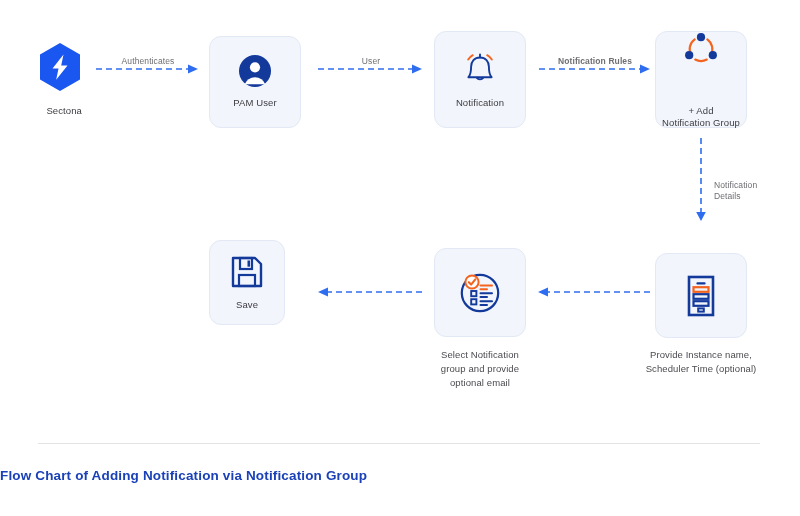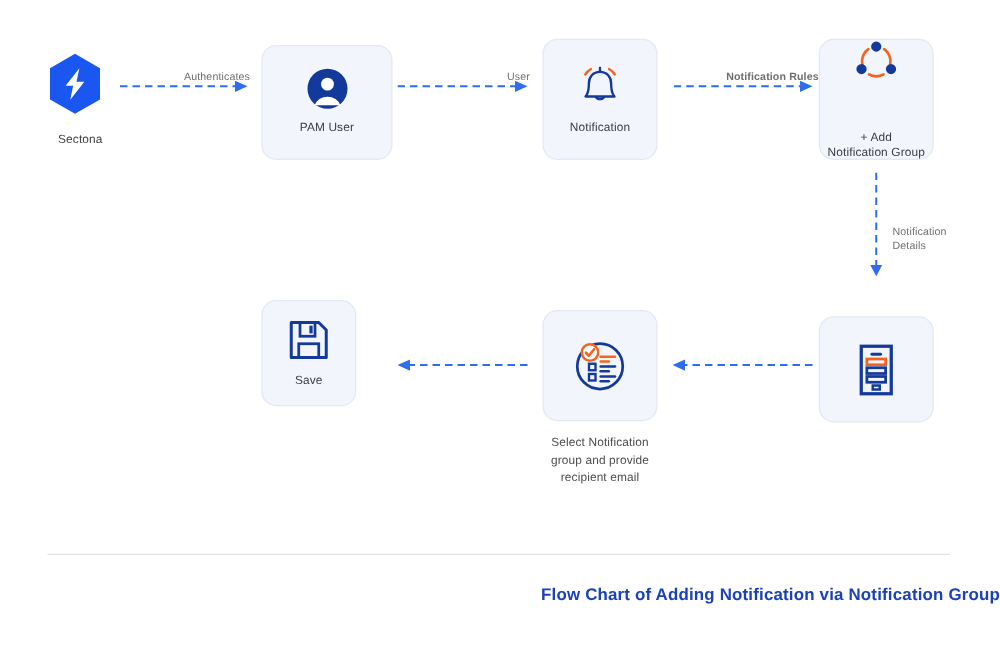--- a/index.html
+++ b/index.html
@@ -58,36 +58,36 @@
     white-space: pre-line;
     letter-spacing: .1px;
   }
 
   
   .conn { position: absolute; }
   .conn-label {
     position: absolute;
     font-size: 8.5px;
     color: #6e6e73;
-    text-align: right;
+    text-align: center;
     line-height: 1.35;
     white-space: pre-line;
     letter-spacing: .1px;
   }
 
   
   .divider {
     position: absolute;
     height: 1px;
     background: #e3e3e6;
   }
   .footer-title {
     position: absolute;
     width: 100%;
-    text-align: right;
+    text-align: left;
     font-size: 13.5px;
     font-weight: bold;
     color: #1a41b8;
     letter-spacing: .15px;
   }
 </style>
 </head>
 <body>
 
 <div id="canvas">
@@ -103,21 +103,21 @@
   </div>
 
   <div class="conn" style="left:96px; top:62px; width:104px; height:14px;">
     <svg width="104" height="14" viewBox="0 0 104 14">
       <line x1="0" y1="7" x2="92" y2="7" stroke="#2f6df0" stroke-width="1.6" stroke-dasharray="6,4"></line>
       <polygon points="92,2.5 102,7 92,11.5" fill="#2f6df0"></polygon>
     </svg>
   </div>
   <div class="conn-label" style="left:96px; top:56px; width:104px;">Authenticates</div>
 
-  <div class="card" style="left:209px; top:36px; width:105px; height:92px;">
+  <div class="card" style="left:209px; top:36px; width:92px; height:92px;">
     <span class="icon-wrap">
       <svg width="34" height="34" viewBox="0 0 34 34">
         <circle cx="17" cy="17" r="16" fill="#13399b"></circle>
         <circle cx="17" cy="13.3" r="5.1" fill="#ffffff"></circle>
         <path d="M6.8 30.2 a10.6 9.4 0 0 1 20.4 0 Z" fill="#ffffff"></path>
       </svg>
     </span>
     <span class="card-label">PAM User</span>
   </div>
 
@@ -205,38 +205,40 @@
         <line x1="24.5" y1="28" x2="31" y2="28" stroke="#13399b" stroke-width="2" stroke-linecap="round"></line>
         <line x1="24.5" y1="32.2" x2="36" y2="32.2" stroke="#13399b" stroke-width="2" stroke-linecap="round"></line>
         <line x1="24.5" y1="36" x2="31" y2="36" stroke="#13399b" stroke-width="2" stroke-linecap="round"></line>
         <circle cx="16" cy="13" r="6.6" fill="#ffffff" stroke="#f4641e" stroke-width="2"></circle>
         <path d="M12.8 13.2 L15.1 15.6 L19.3 10.4" fill="none" stroke="#f4641e" stroke-width="2.1" stroke-linecap="round" stroke-linejoin="round"></path>
       </svg>
     </span>
   </div>
   <div class="caption" style="left:420px; top:348px; width:120px;">Select Notification
 group and provide
-recipient email</div>
+optional email</div>
 
   <div class="conn" style="left:536px; top:285px; width:116px; height:14px;">
     <svg width="116" height="14" viewBox="0 0 116 14">
       <line x1="114" y1="7" x2="12" y2="7" stroke="#2f6df0" stroke-width="1.6" stroke-dasharray="6,4"></line>
       <polygon points="12,2.5 2,7 12,11.5" fill="#2f6df0"></polygon>
     </svg>
   </div>
 
   <div class="card" style="left:655px; top:253px; width:92px; height:85px;">
     <span class="icon-wrap">
       <svg width="36" height="44" viewBox="0 0 36 44">
         <rect x="6" y="3" width="24" height="38" fill="none" stroke="#13399b" stroke-width="2.6"></rect>
         <line x1="14.5" y1="9.4" x2="21.5" y2="9.4" stroke="#13399b" stroke-width="2.3" stroke-linecap="round"></line>
         <rect x="10.5" y="13.2" width="15" height="4.6" fill="none" stroke="#f4641e" stroke-width="2.2"></rect>
         <rect x="10.5" y="20.2" width="15" height="4.6" fill="none" stroke="#13399b" stroke-width="2.2"></rect>
         <rect x="10.5" y="27.2" width="15" height="4.6" fill="none" stroke="#13399b" stroke-width="2.2"></rect>
         <rect x="15.2" y="34.4" width="5.6" height="3.2" fill="none" stroke="#13399b" stroke-width="2"></rect>
       </svg>
     </span>
   </div>
+  <div class="caption" style="left:633px; top:348px; width:136px;">Provide Instance name,
+Scheduler Time (optional)</div>
 
   <div class="divider" style="left:38px; top:443px; width:722px;"></div>
   <div class="footer-title" style="left:0; top:468px;">Flow Chart of Adding Notification via Notification Group</div>
 
 </div>
 
 </body></html>

